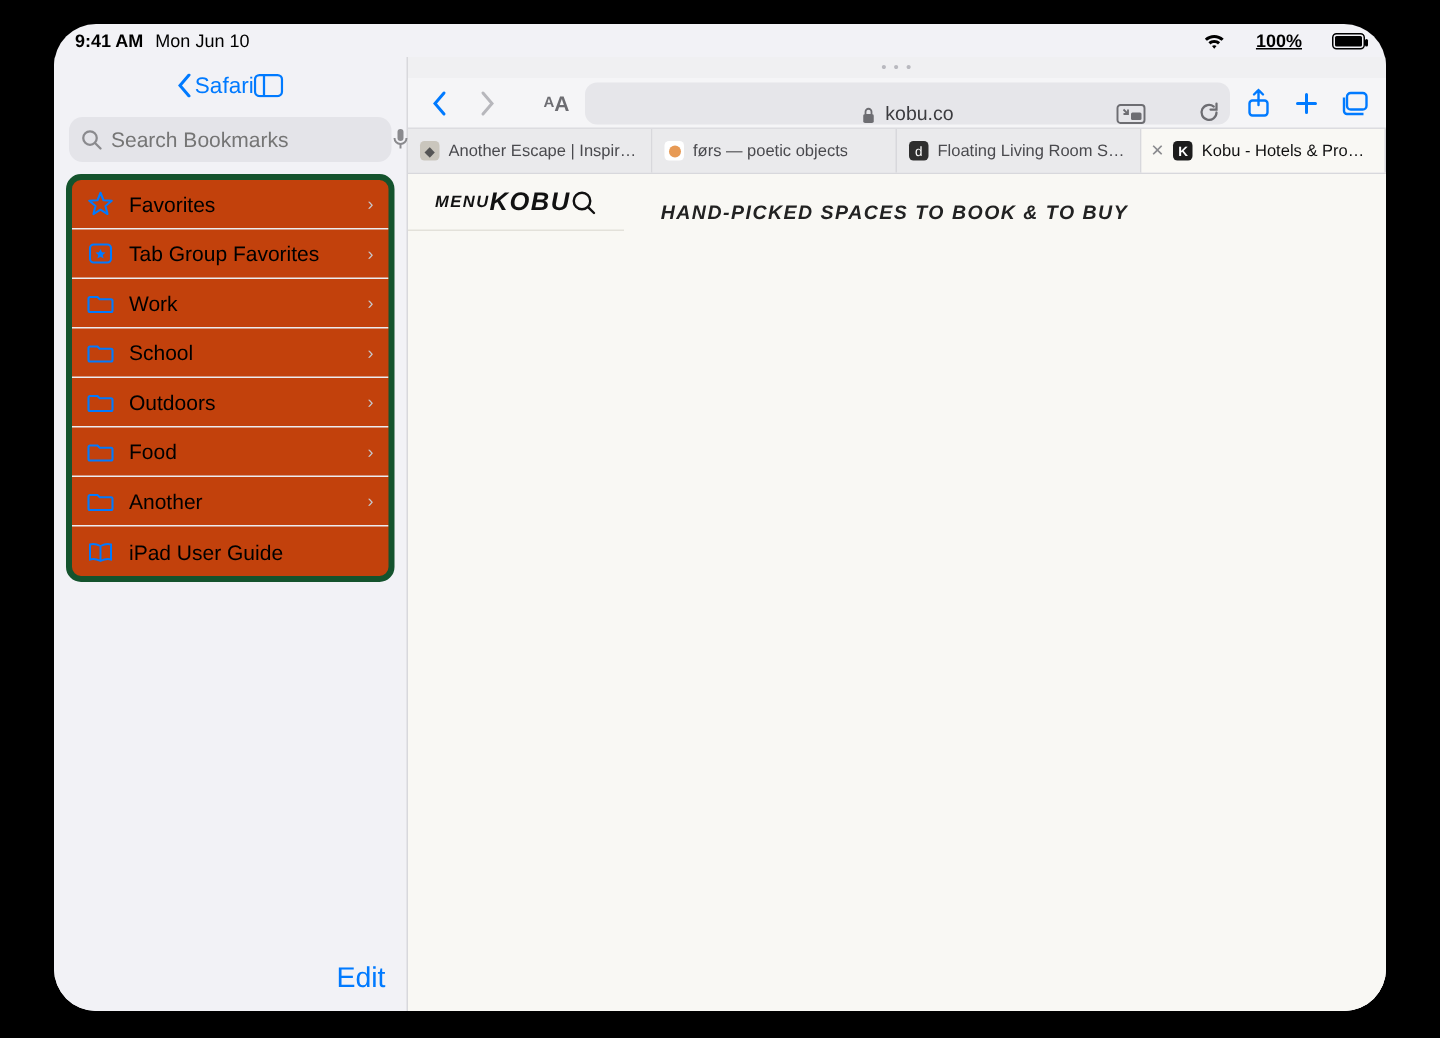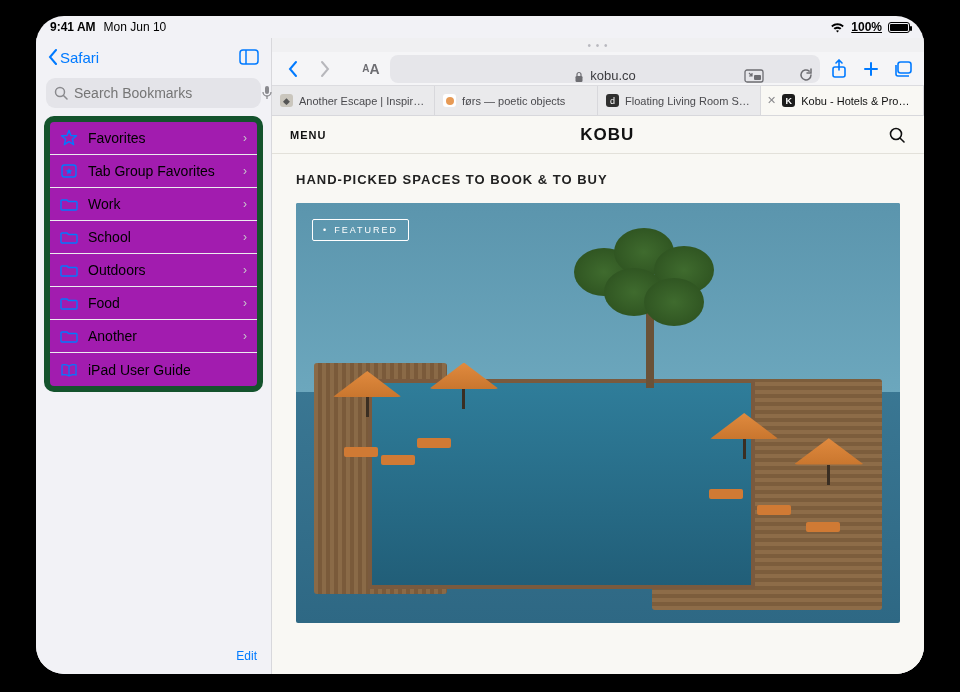--- a/index.html
+++ b/index.html
@@ -13,54 +13,54 @@
     width: 100%; height: 100%; background: #f2f2f6; border-radius: 28px; overflow: hidden;
     display: flex; flex-direction: column; position: relative;
   }
 
   
   .statusbar {
     height: 22px; display: flex; align-items: center; justify-content: space-between;
     padding: 0 14px; font-size: 12px; font-weight: 600; color: #000;
   }
   .statusbar .left { display:flex; gap:8px; align-items:center; }
-  .statusbar .right { display:flex; gap:6px; align-items:center;text-decoration:underline; }
+  .statusbar .right { display:flex; gap:20px; align-items:center;text-decoration:underline; }
   .battery { width: 22px; height: 11px; border: 1px solid #000; border-radius: 3px; position: relative; }
   .battery::after { content:""; position:absolute; right:-3px; top:3px; width:2px; height:5px; background:#000; border-radius:1px; }
   .battery .fill { position:absolute; left:1px; top:1px; bottom:1px; width: 18px; background:#000; border-radius:1px; }
 
   
   .split { flex:1; display:flex; min-height:0; }
 
   
   .sidebar {
     width: 236px; background:#f2f2f6; border-right:1px solid #d8d8dc;
     display:flex; flex-direction:column; padding: 2px 8px 6px 8px;
   }
-  .sb-header { display:flex; align-items:center; justify-content:space-between; height:34px; padding:0 4px; }
+  .sb-header { display:flex; align-items:center; justify-content:center; height:34px; padding:0 4px; }
   .sb-back { display:flex; align-items:center; color:#007aff; font-size:15px; gap:2px; cursor:pointer; }
   .sb-title { font-weight:600; font-size:15px; color:#000; flex:1; text-align:center; margin-left:-36px; }
   .sb-btn { color:#007aff; }
   .sb-search {
     display:flex; align-items:center; background:#e4e4e9; border-radius:9px; height:30px;
     padding:0 8px; gap:6px; margin:4px 2px 8px 2px;
   }
   .sb-search input { border:none; outline:none; background:transparent; flex:1; font-size:14px; color:#0369a1; }
   .sb-list {
-    background:#a21caf; border-radius:10px; overflow:hidden; border:6px solid #14532d;
+    background:#c2410c; border-radius:10px; overflow:hidden; border:4px solid #14532d;
   }
   .sb-item {
     display:flex; align-items:center; height:33px; padding:0 10px; gap:10px;
     border-bottom:1px solid #ececef; cursor:pointer; font-size:14px; color:#000;
   }
   .sb-item:last-child { border-bottom:none; }
   .sb-item .chev { margin-left:auto; color:#c7c7cc; font-size:12px; }
   .sb-icon { width:18px; height:18px; color:#007aff; display:flex; align-items:center; justify-content:center; }
   .sb-footer { margin-top:auto; text-align:right; padding:6px 6px 4px 0; }
-  .sb-edit { color:#007aff; font-size:12px; cursor:pointer;margin-top:20px; }
+  .sb-edit { color:#007aff; font-size:19px; cursor:pointer;margin-top:20px; }
 
   
   .main { flex:1; display:flex; flex-direction:column; min-width:0; background:#f0f0f2; }
   .grabber { height:14px; display:flex; align-items:center; justify-content:center; color:#b9b9bf; font-size:10px; letter-spacing:1px; }
 
   .toolbar {
     height:34px; background:#f5f5f7; display:flex; align-items:center; gap:6px;
     padding:0 8px; border-bottom:1px solid #dcdce0;
   }
   .tb-btn { width:26px; height:26px; display:flex; align-items:center; justify-content:center; color:#007aff; border-radius:6px; cursor:pointer; }
@@ -79,21 +79,21 @@
     flex:1; min-width:0; display:flex; align-items:center; gap:6px; padding:0 8px;
     font-size:11px; color:#4a4a4e; border-right:1px solid #d8d8dc; cursor:pointer;
     background:#eaeaec;
   }
   .tab.active { background:#f9f8f4; color:#111; }
   .tab .favicon { width:13px; height:13px; border-radius:3px; flex-shrink:0; display:flex; align-items:center; justify-content:center; font-size:9px; }
   .tab .label { white-space:nowrap; overflow:hidden; text-overflow:ellipsis; }
   .tab .close { margin-left:-2px; color:#8a8a8e; font-size:11px; }
 
   
-  .page { flex:1; background:#f9f8f4; overflow:hidden; display:flex; flex-direction:column; }
+  .page { flex:1; background:#f9f8f4; overflow:hidden; display:flex; flex-direction:row;font-style:italic; }
   .p-header { height:38px; display:flex; align-items:center; justify-content:space-between; padding:0 18px; border-bottom:1px solid #e3e1da; }
   .p-menu { font-size:11px; letter-spacing:1px; font-weight:700; color:#111; cursor:pointer; }
   .p-logo { font-size:17px; font-weight:800; letter-spacing:1px; color:#111; }
   .p-search { color:#111; cursor:pointer; }
   .p-tagline { font-size:13px; letter-spacing:1px; font-weight:700; color:#222; padding:18px 24px 12px 24px; }
   .hero {
     margin:4px 24px; height:420px; border-radius:2px; position:relative; overflow:hidden;
     background: linear-gradient(#4a8aa6 0%, #5d9bb6 32%, #6fa9bf 40%, #6fa9bf 40%, #3b7894 40%, #2e6884 100%);
   }
   .featured {

